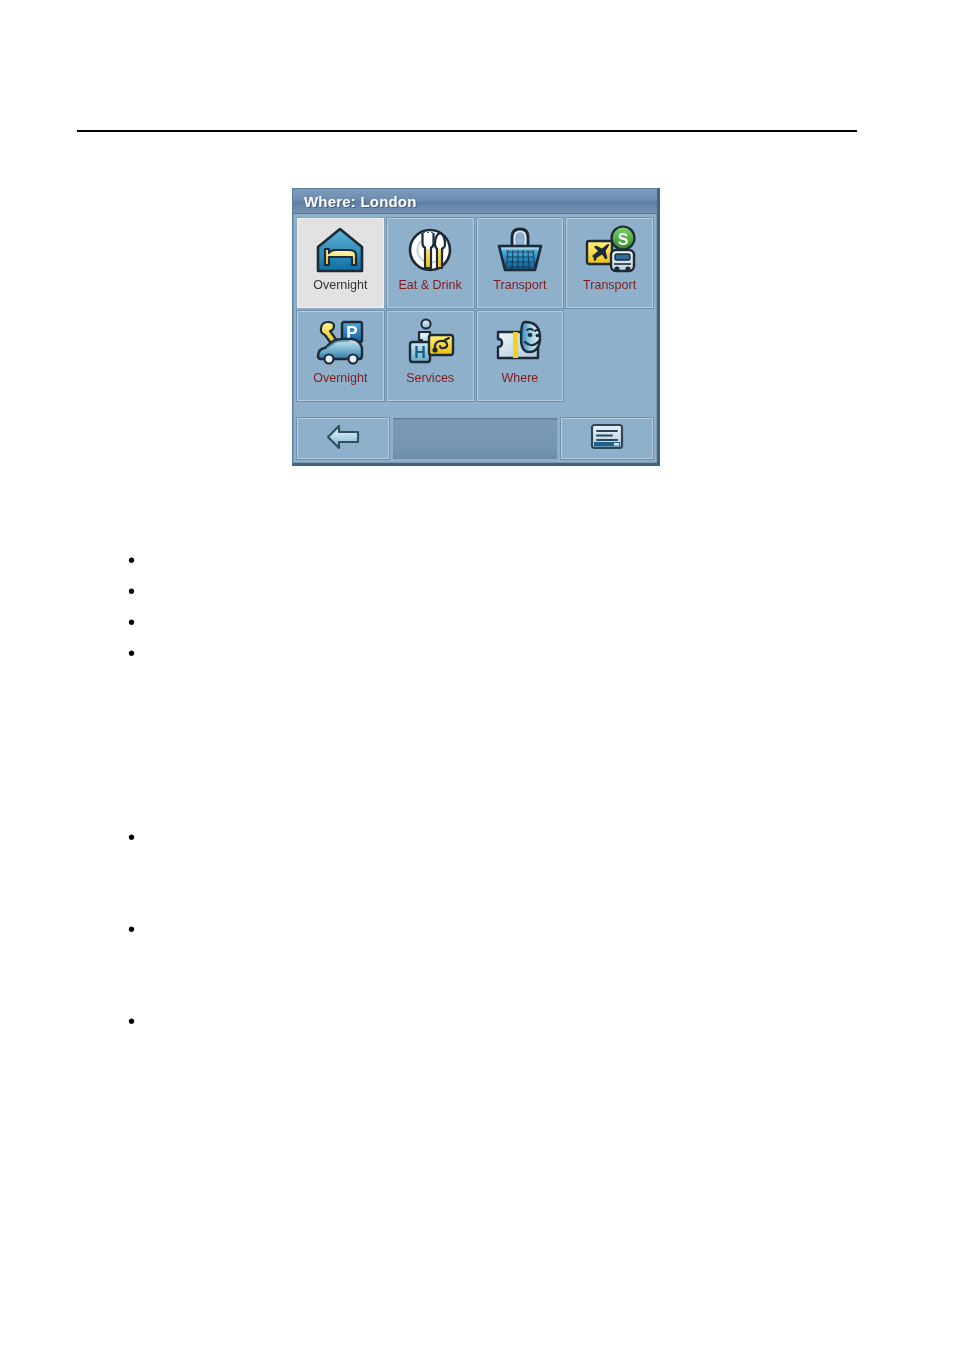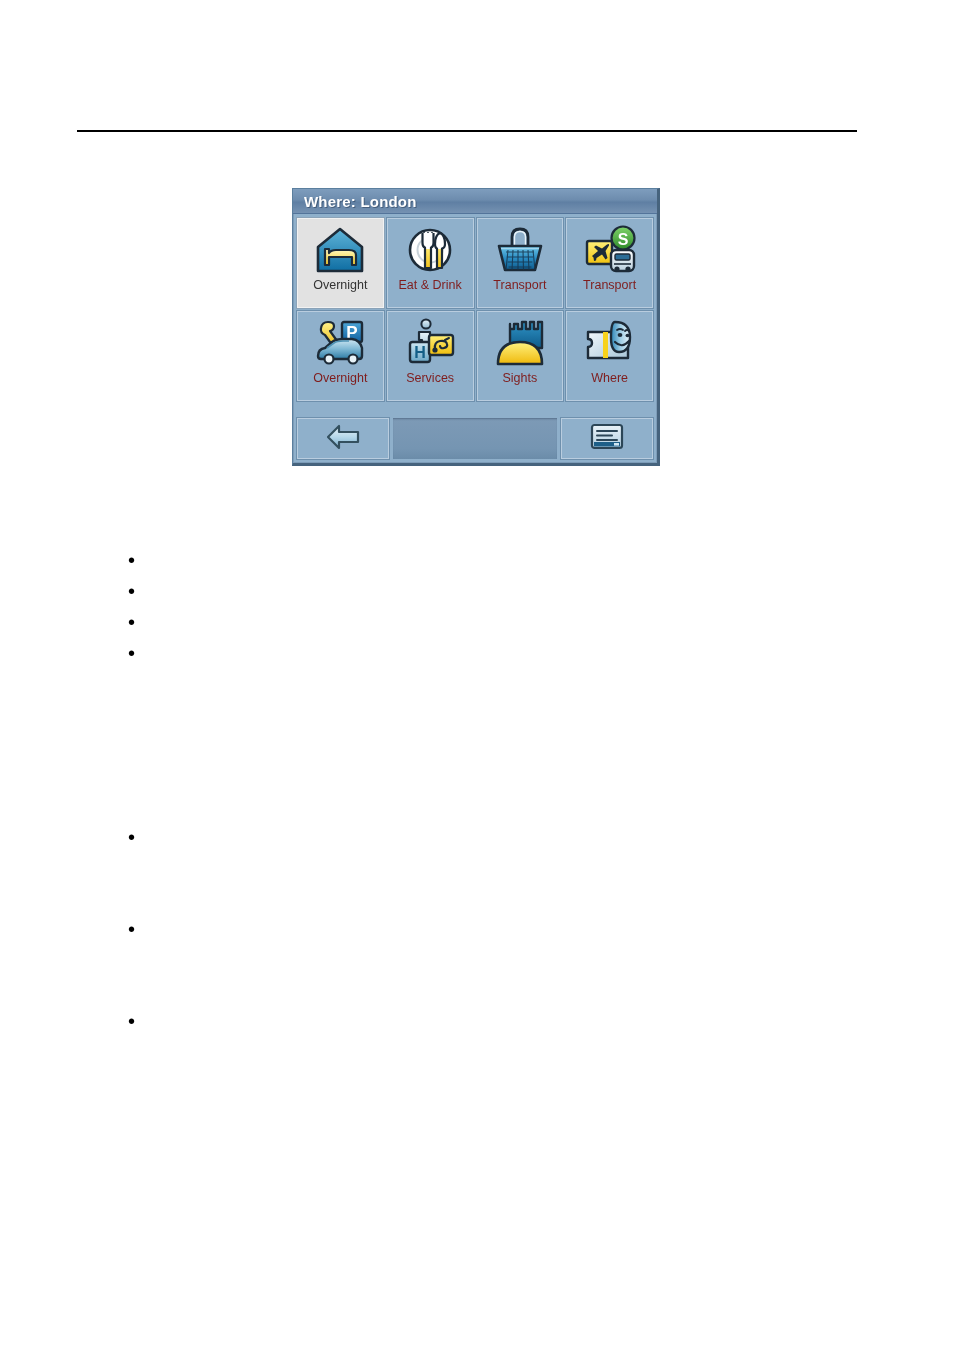--- a/index.html
+++ b/index.html
@@ -334,39 +334,20 @@
           <text x="16" y="40" font-family="'Liberation Sans',sans-serif" font-size="16" font-weight="bold" fill="#135f87" text-anchor="middle">H</text>
           <rect x="25" y="17" width="24" height="20" rx="2.5" fill="url(#gPost)" stroke="#1d2b38" stroke-width="2.4"></rect>
           <path d="M31 31 Q30 24 36 23 Q42 22 43 26 Q44 29 40 30 Q36.5 31 36 28" fill="none" stroke="#1d2b38" stroke-width="2.2" stroke-linecap="round"></path>
           <circle cx="31" cy="32" r="2.6" fill="#1d2b38"></circle>
           <path d="M41 22 L45 20" stroke="#1d2b38" stroke-width="2" stroke-linecap="round"></path>
         </svg>
       </span>
       <span class="tile-label">Services</span>
     </div>
 
-    <div class="tile">
-      <span class="tile-icon">
-        <svg width="52" height="50" viewBox="0 0 52 50">
-          <defs>
-            <linearGradient id="gCast" x1="0" y1="0" x2="0" y2="1">
-              <stop offset="0" stop-color="#2f93c6"></stop>
-                <stop offset="1" stop-color="#0e5b8a"></stop>
-            </linearGradient>
-            <linearGradient id="gHill" x1="0" y1="0" x2="0" y2="1">
-              <stop offset="0" stop-color="#fff27f"></stop>
-                <stop offset="1" stop-color="#efb90c"></stop>
-            </linearGradient>
-          </defs>
-          <path d="M16 6 L16 11 L20 11 L20 6 L24 6 L24 11 L28 11 L28 4 L32 4 L32 11 L36 11 L36 4 L40 4 L40 11 L44 11 L44 4 L48 4 L48 30 L16 30 Z" fill="url(#gCast)" stroke="#1d2b38" stroke-width="2.4" stroke-linejoin="round"></path>
-          <path d="M4 46 Q4 24 26 24 Q48 24 48 46 Z" fill="url(#gHill)" stroke="#1d2b38" stroke-width="2.6" stroke-linejoin="round"></path>
-        </svg>
-      </span>
-      <span class="tile-label">Sights</span>
-    </div>
 
     <div class="tile">
       <span class="tile-icon">
         <svg width="52" height="50" viewBox="0 0 52 50">
           <defs>
             <linearGradient id="gTick" x1="0" y1="0" x2="1" y2="1">
               <stop offset="0" stop-color="#f2f8fb"></stop>
                 <stop offset="1" stop-color="#a9c6d8"></stop>
             </linearGradient>
             <linearGradient id="gMask" x1="0" y1="0" x2="1" y2="0">

